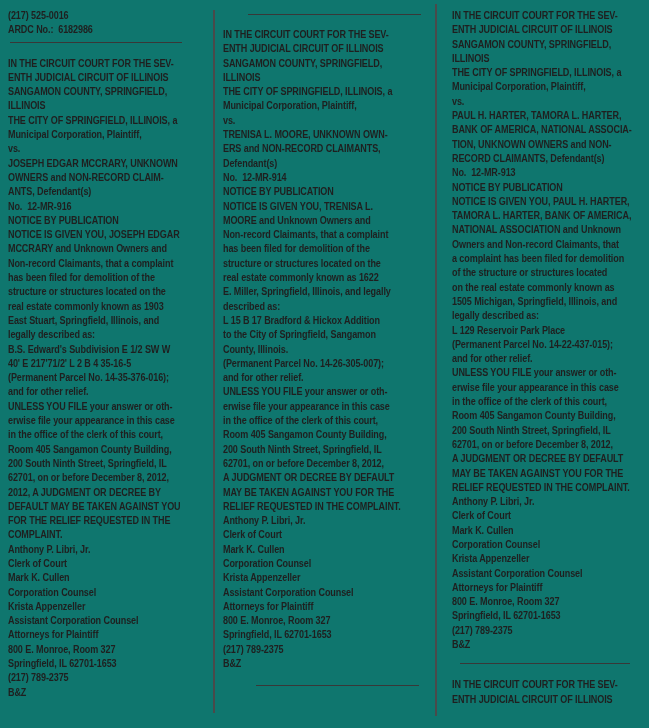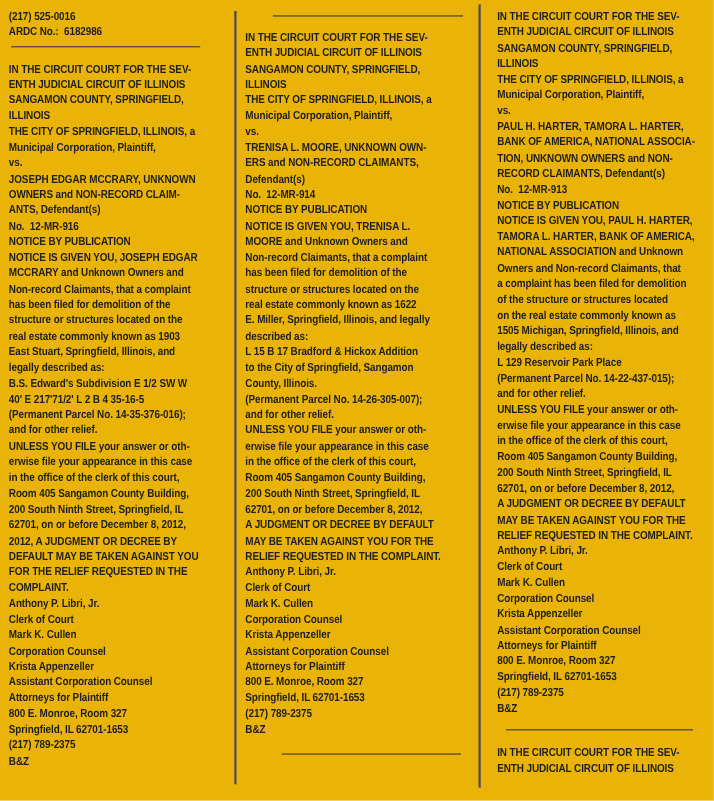--- a/index.html
+++ b/index.html
@@ -4,21 +4,21 @@
 <style>
   html, body {
     margin: 0;
     padding: 0;
     background: #ffffff;
   }
   .page {
     position: relative;
     width: 649px;
     height: 728px;
-    background: #eab308;
+    background: #0f766e;
     overflow: hidden;
     font-family: "Liberation Sans", sans-serif;
   }
   .column {
     position: absolute;
     top: 8px;
   }
   #col-0 { left: 8px;   width: 200px; }
   #col-1 { left: 223px; width: 200px; }
   #col-2 { left: 452px; width: 191px; }

